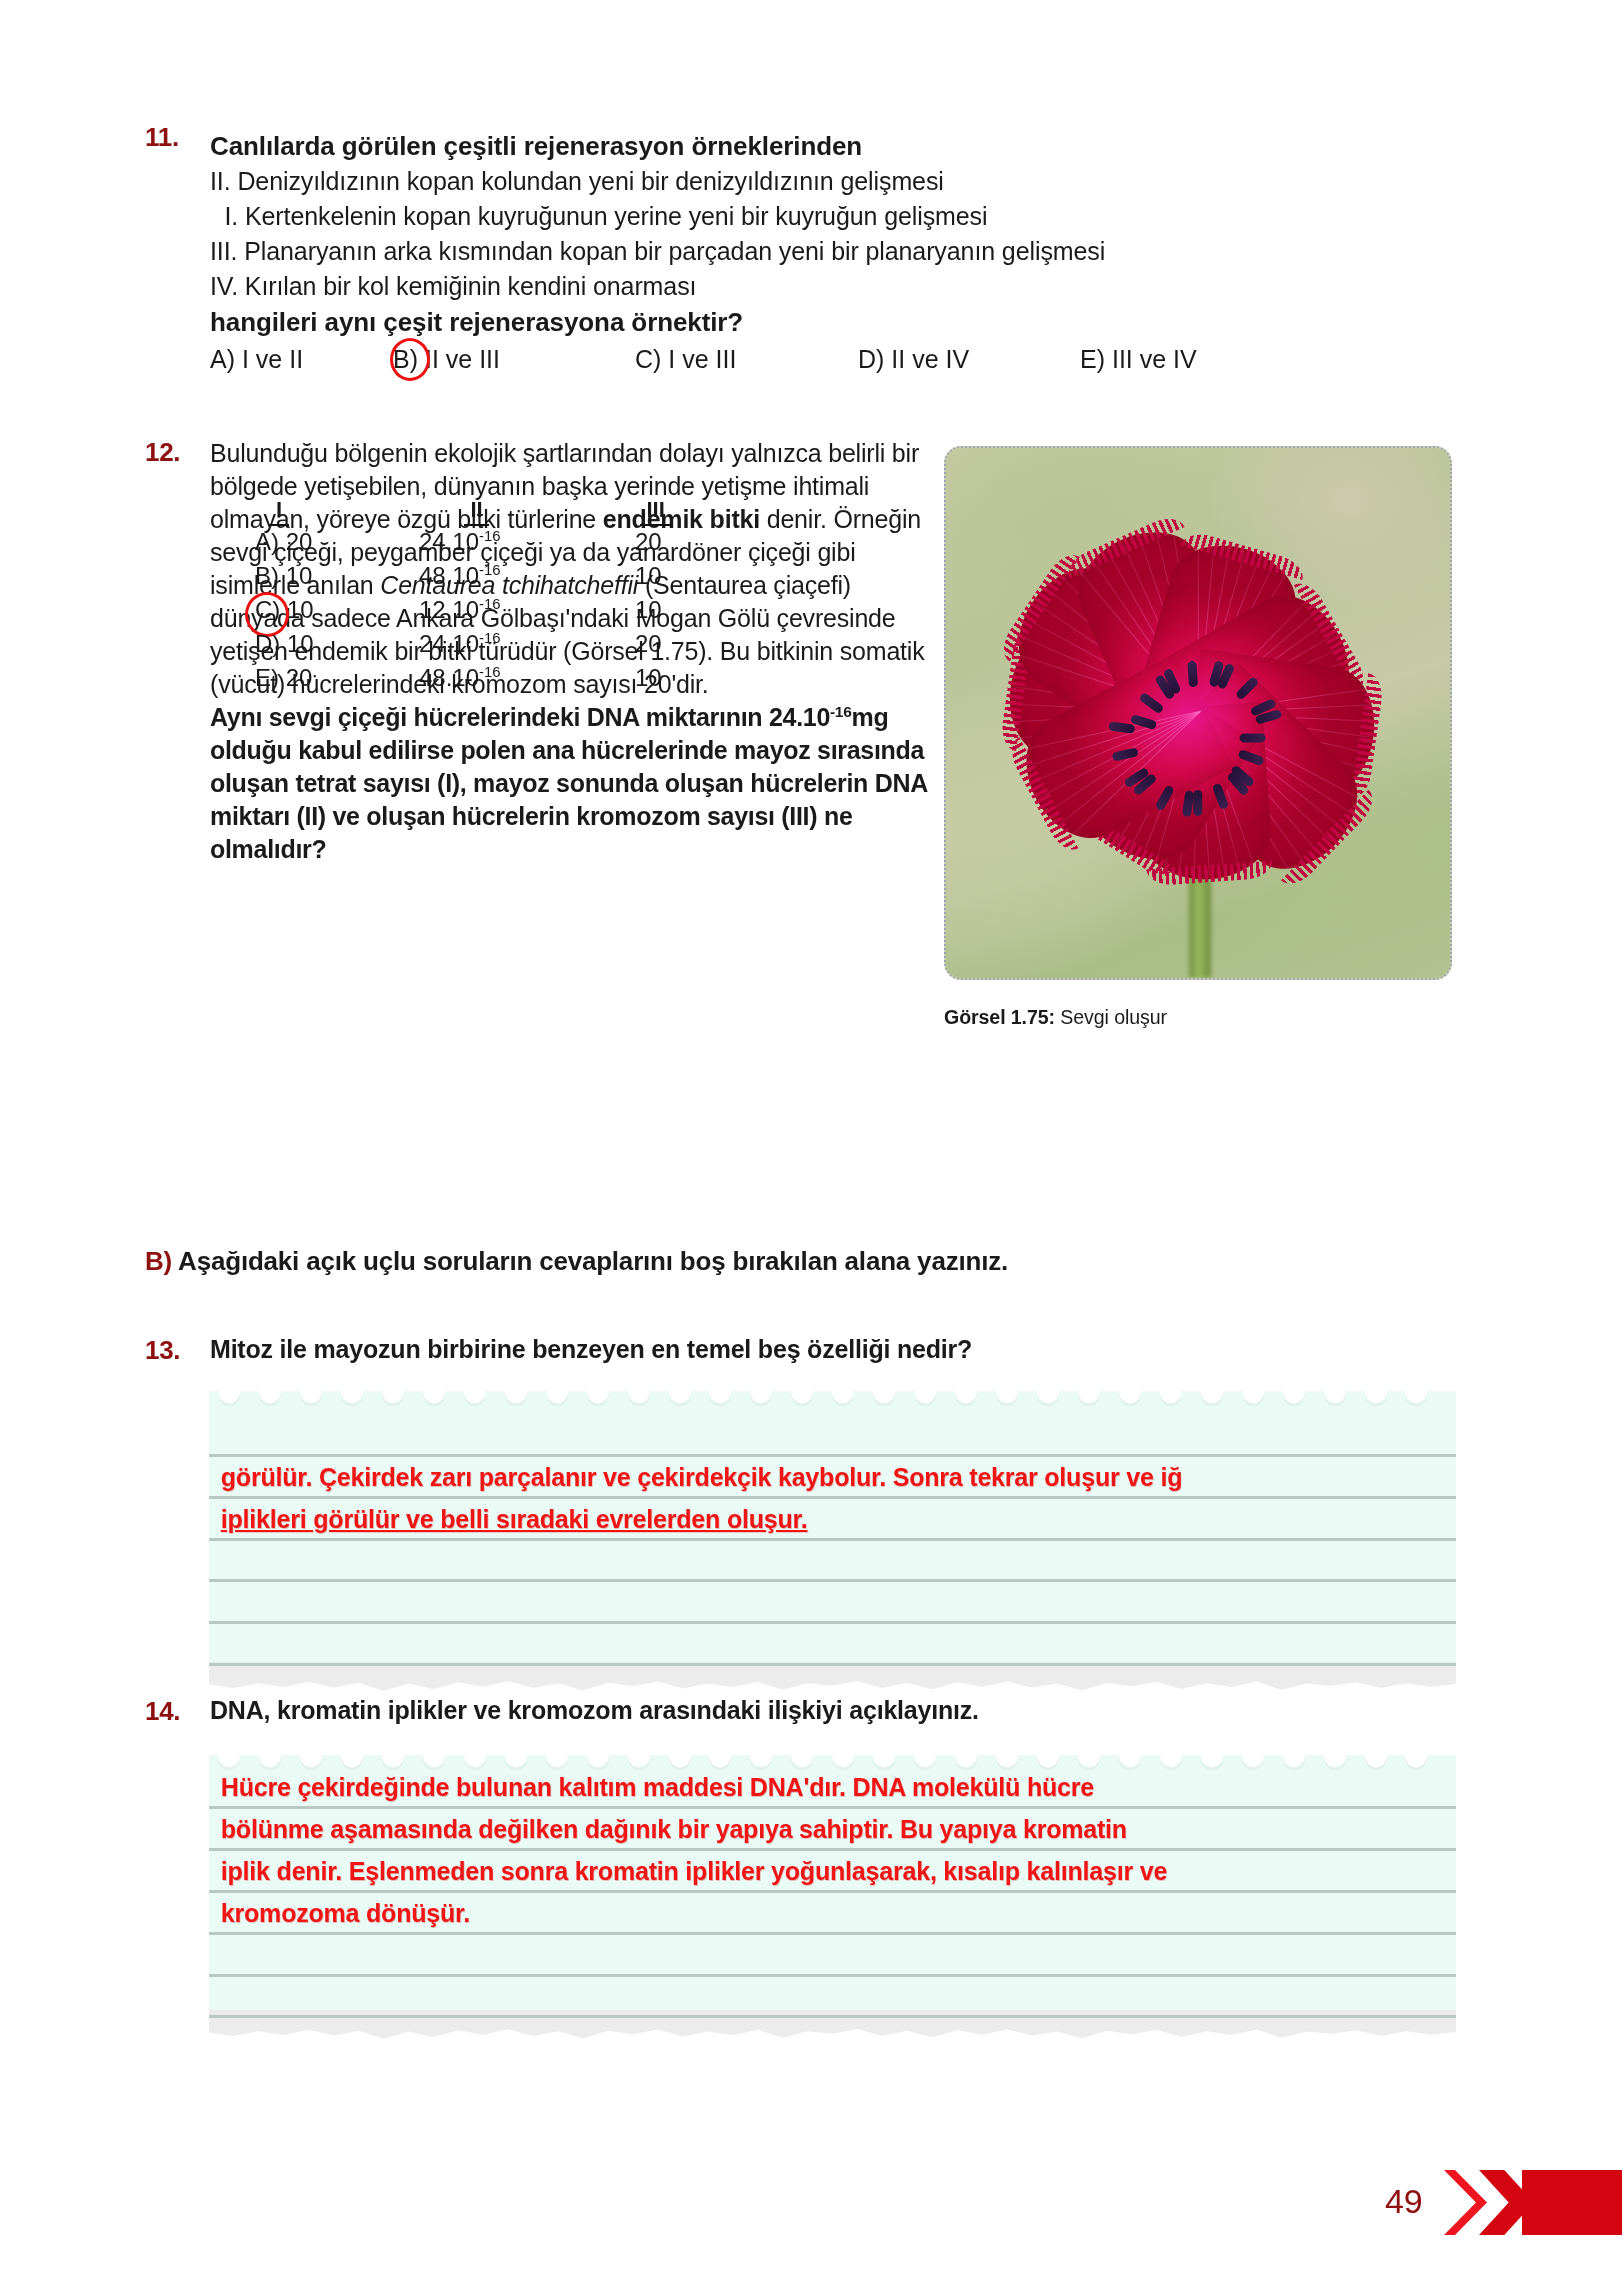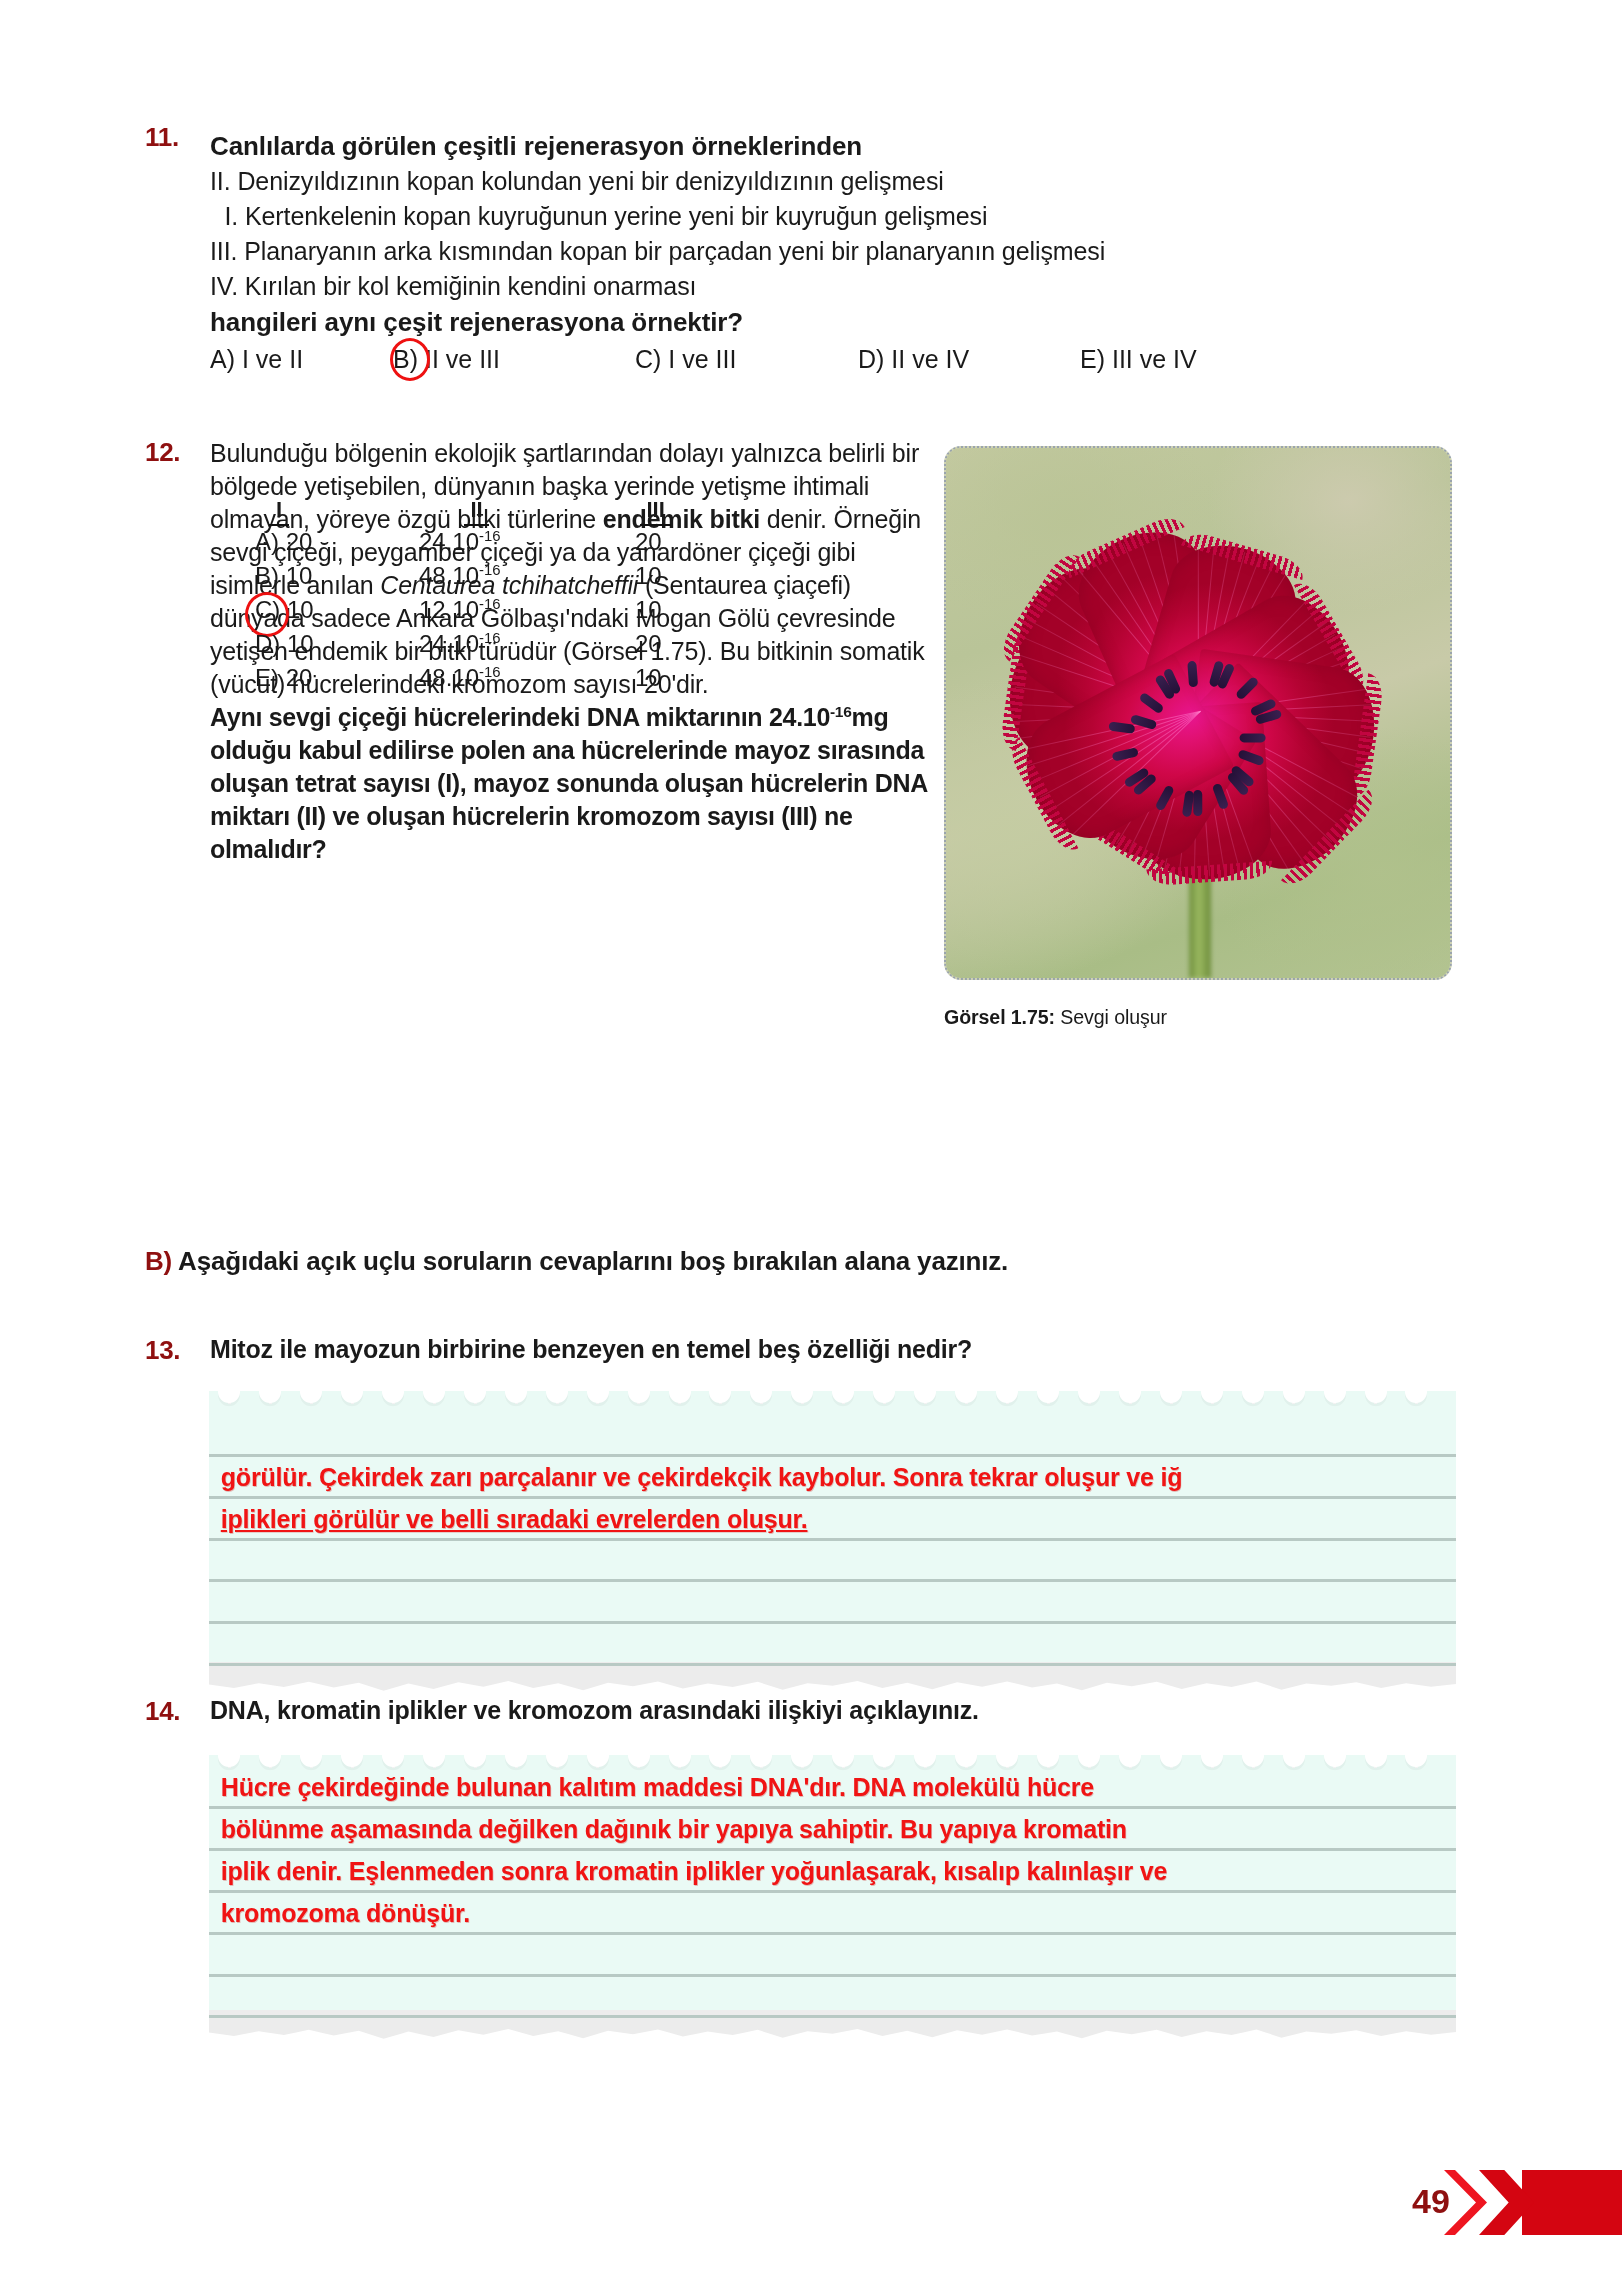--- a/index.html
+++ b/index.html
@@ -345,23 +345,22 @@
     left: 63px; top: 3.9px;
     width: 50px; height: 65px;
     background: #ee1520;
     clip-path: polygon(0% 0%, 22% 0%, 86% 50%, 22% 100%, 0% 100%, 64% 50%);
   }
   #footer .pagenum {
     position: absolute;
     left: 3.9px;
     top: 15.7px;
     width: 65px;
-    text-align: right;
     color: #8f1010;
-    font-weight: bold;
+    font-weight: normal;
     font-size: 34px;
   }
 </style>
 </head>
 <body>
 
 <div class="page">
 
   <div class="qblock" id="q11">
     <div class="qnum">11.</div>

